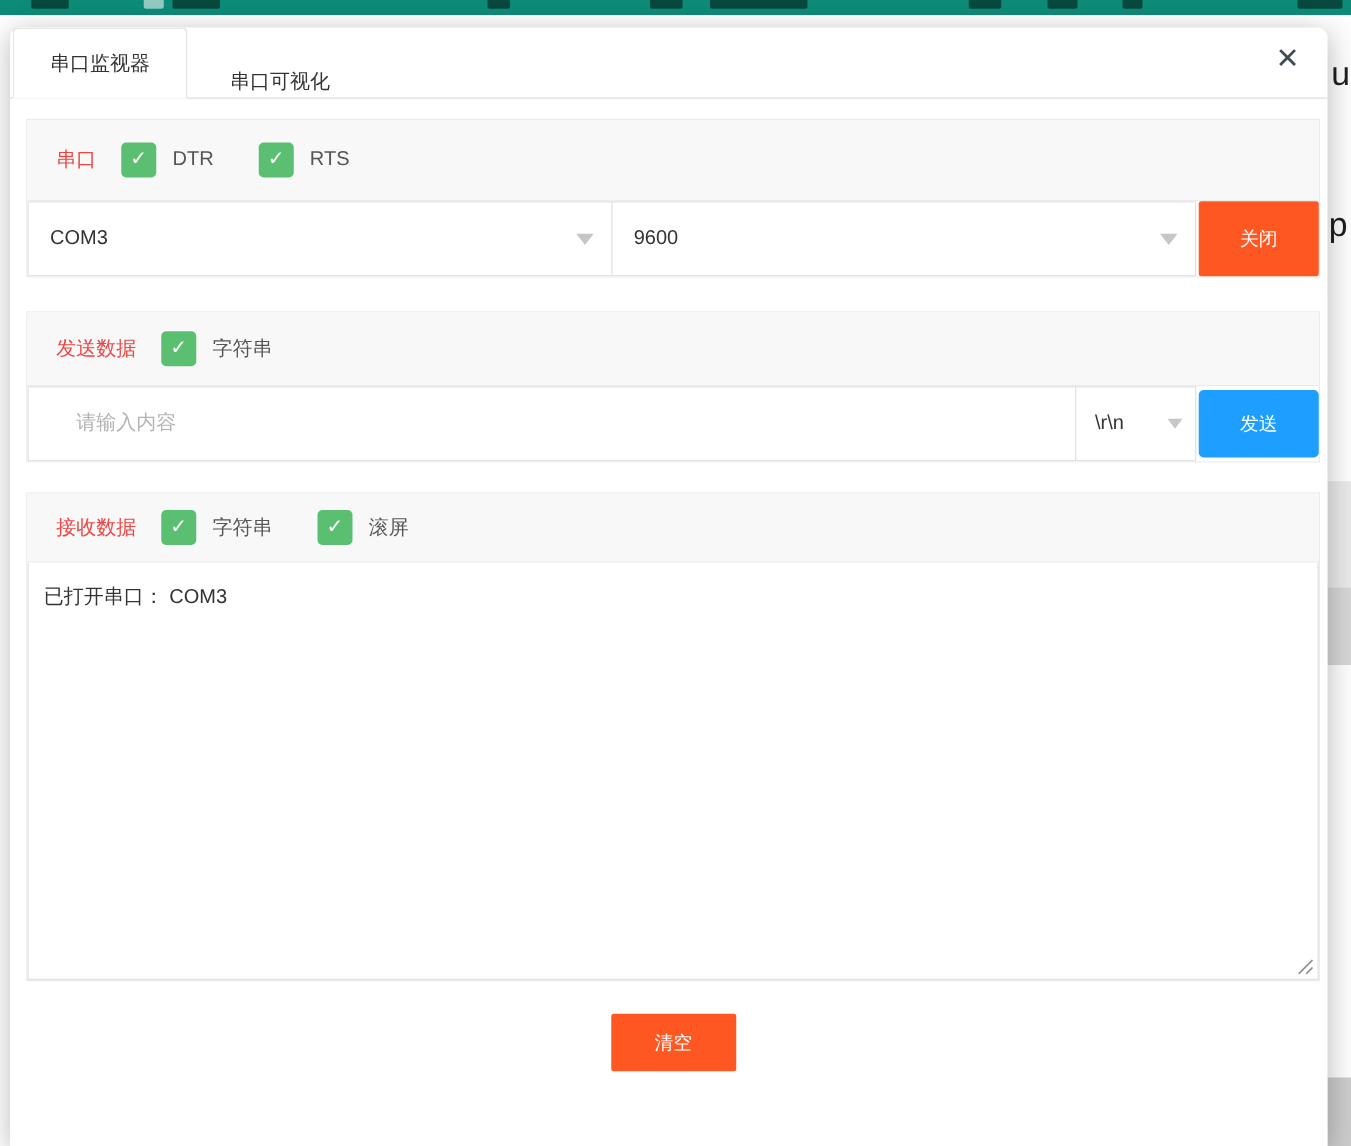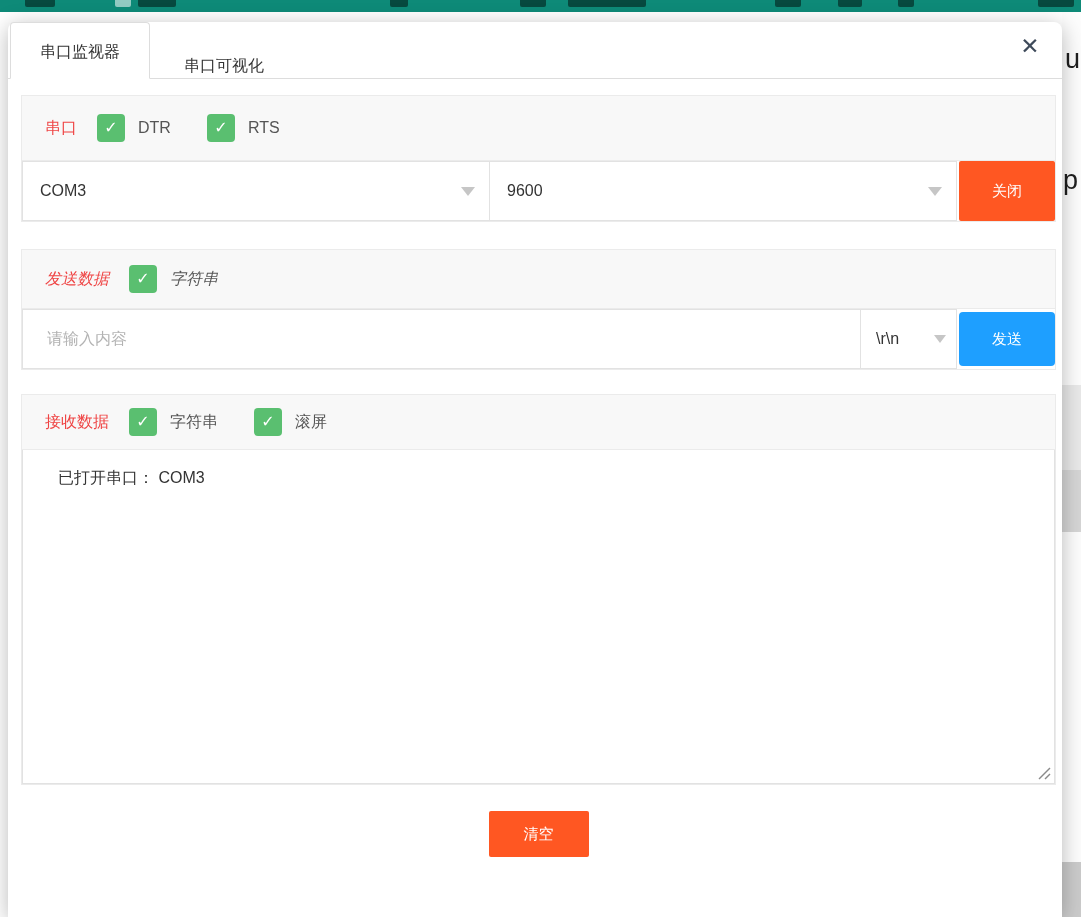--- a/index.html
+++ b/index.html
@@ -45,21 +45,21 @@
   
   .content{margin:16px 6px 0 13px;}
   .panel{border:1px solid #ebebeb;margin-bottom:27px;}
   .panel.send{margin-bottom:24px;}
   .panel.receive{margin-bottom:3px;}
   .panel-header{
     display:flex;align-items:center;background:#f8f8f8;border-bottom:1px solid #ebebeb;
     padding-left:23px;
   }
   .panel.port .panel-header{height:65px;}
-  .panel.send .panel-header{height:59px;font-style:italic;}
+  .panel.send .panel-header{height:59px;}
   .panel.receive .panel-header{height:55px;}
   .panel-title{font-size:16px;color:#ef4444;margin-right:20px;}
   .cb-group{display:flex;align-items:center;margin-right:36px;}
   .checkbox{
     width:28px;height:28px;border-radius:4px;background:var(--checkbox_green);
     display:flex;align-items:center;justify-content:center;cursor:pointer;flex:none;
   }
   .check-glyph{color:#fff;font-size:16px;font-weight:bold;line-height:1;}
   .cb-label{font-size:16px;color:#555;margin-left:13px;text-align:right;}
   
@@ -77,28 +77,28 @@
   }
   .ending-select .arrow{right:10px;border-left-width:6px;border-right-width:6px;border-top-width:8px;}
   .btn{
     display:flex;align-items:center;justify-content:center;border:none;cursor:pointer;
     color:#fff;font-size:15px;font-family:inherit;
   }
   .btn-port-close{width:96px;margin-left:2px;background:var(--accent_orange);border-radius:2px;}
   .btn-send{width:96px;height:54px;align-self:center;margin-left:2px;background:var(--accent_blue);border-radius:4px;}
   .btn-clear{width:100px;height:46px;margin:26px auto 0;background:var(--accent_orange);border-radius:2px;}
   .text-input{
-    flex:1;border:1px solid #e2e2e2;padding:0 24px;font-size:16px;color:#333;outline:none;
+    flex:1;border:1px solid #e2e2e2;padding:0 38px;font-size:16px;color:#333;outline:none;
     font-family:inherit;background:#fff;min-width:0;
   }
   .text-input::placeholder{color:#b3b3b3;}
   
   .receive-body{
     position:relative;height:334px;border:1px solid #e2e2e2;border-top:none;background:#fff;
-    padding:15px 35px;font-size:16px;color:#333;line-height:26px;overflow:hidden;
+    padding:15px 12px;font-size:16px;color:#333;line-height:26px;overflow:hidden;
   }
   .resize-grip{position:absolute;right:3px;bottom:3px;width:13px;height:13px;cursor:nwse-resize;}
 </style>
 </head>
 <body>
 
 <div class="topbar">
   <div class="frag" style="left:25px;width:30px;"></div>
   <div class="frag light" style="left:115px;width:16px;"></div>
   <div class="frag" style="left:138px;width:38px;"></div>

